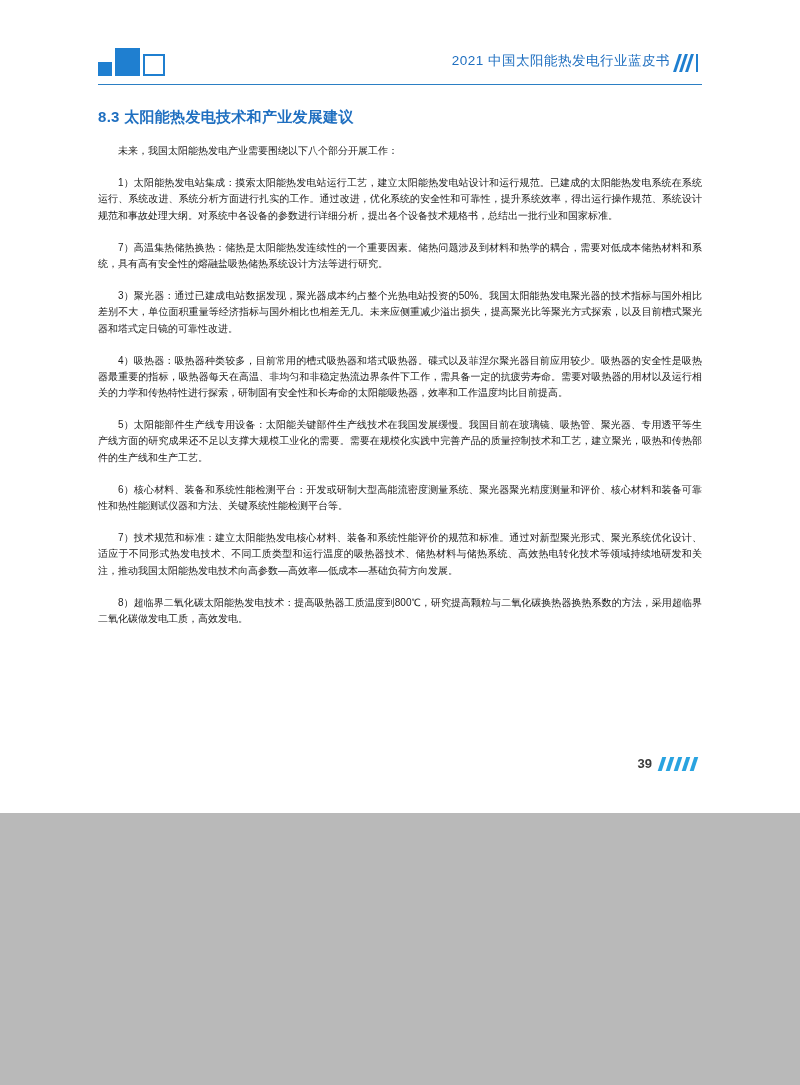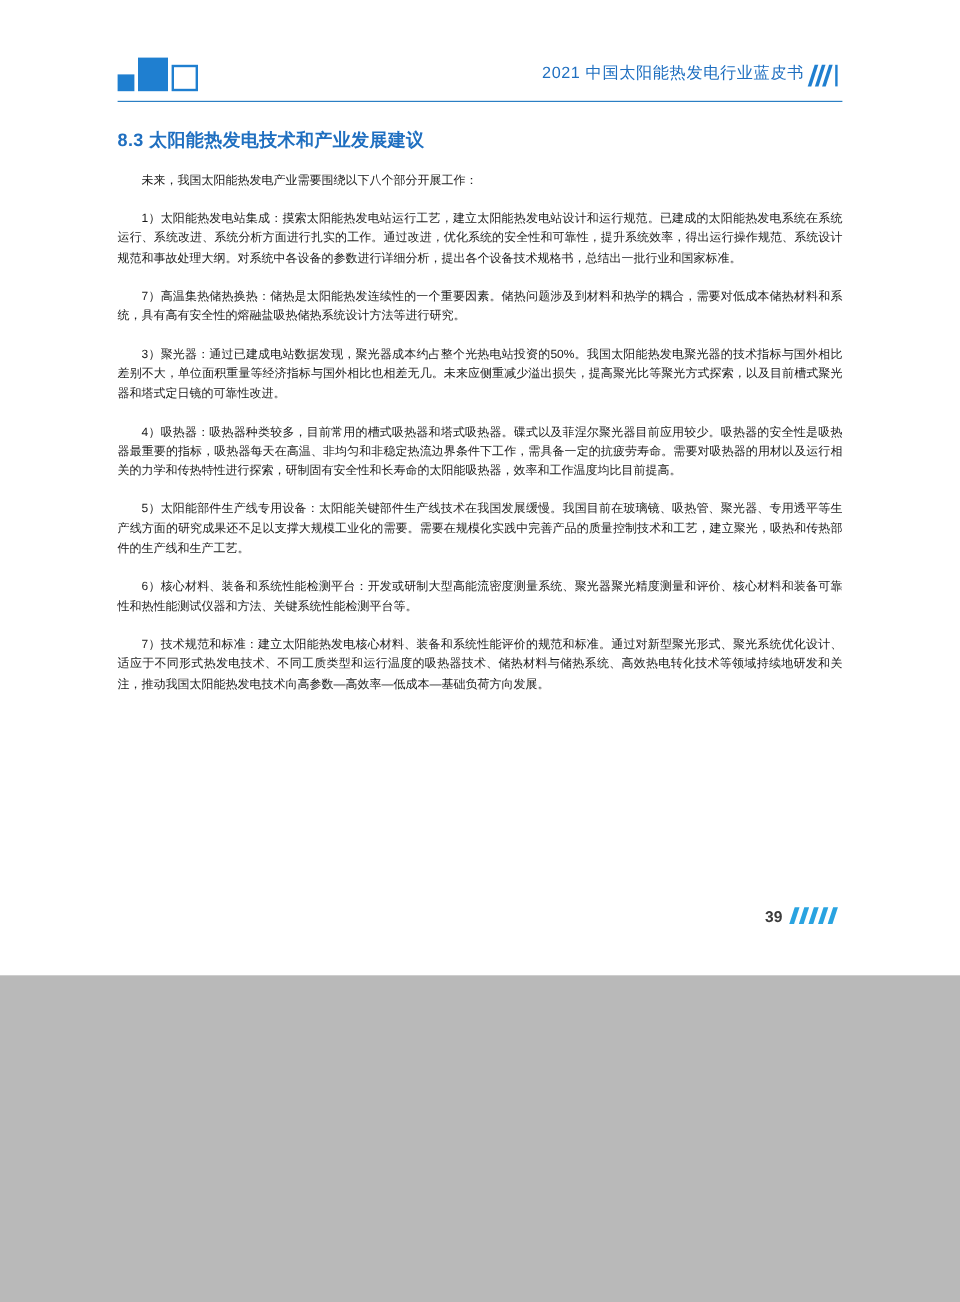--- a/index.html
+++ b/index.html
@@ -103,21 +103,21 @@
     text-justify: inter-ideograph;
     text-indent: 2em;
   }
 
   
   .footer {
     position: absolute;
     right: 98px;
     bottom: 42px;
     display: flex;
-    align-items: flex-start;
+    align-items: flex-end;
     gap: 6px;
   }
   .page-num {
     font-size: 13px;
     color: #3b3b3b;
     font-weight: bold;
   }
   .footer-bars {
     width: 44px;
     height: 14px;
@@ -163,20 +163,21 @@
     <h2 class="section-title">8.3 太阳能热发电技术和产业发展建议</h2>
 
     <p class="para">未来，我国太阳能热发电产业需要围绕以下八个部分开展工作：</p>
     <p class="para">1）太阳能热发电站集成：摸索太阳能热发电站运行工艺，建立太阳能热发电站设计和运行规范。已建成的太阳能热发电系统在系统运行、系统改进、系统分析方面进行扎实的工作。通过改进，优化系统的安全性和可靠性，提升系统效率，得出运行操作规范、系统设计规范和事故处理大纲。对系统中各设备的参数进行详细分析，提出各个设备技术规格书，总结出一批行业和国家标准。</p>
     <p class="para">7）高温集热储热换热：储热是太阳能热发连续性的一个重要因素。储热问题涉及到材料和热学的耦合，需要对低成本储热材料和系统，具有高有安全性的熔融盐吸热储热系统设计方法等进行研究。</p>
     <p class="para">3）聚光器：通过已建成电站数据发现，聚光器成本约占整个光热电站投资的50%。我国太阳能热发电聚光器的技术指标与国外相比差别不大，单位面积重量等经济指标与国外相比也相差无几。未来应侧重减少溢出损失，提高聚光比等聚光方式探索，以及目前槽式聚光器和塔式定日镜的可靠性改进。</p>
     <p class="para">4）吸热器：吸热器种类较多，目前常用的槽式吸热器和塔式吸热器。碟式以及菲涅尔聚光器目前应用较少。吸热器的安全性是吸热器最重要的指标，吸热器每天在高温、非均匀和非稳定热流边界条件下工作，需具备一定的抗疲劳寿命。需要对吸热器的用材以及运行相关的力学和传热特性进行探索，研制固有安全性和长寿命的太阳能吸热器，效率和工作温度均比目前提高。</p>
     <p class="para">5）太阳能部件生产线专用设备：太阳能关键部件生产线技术在我国发展缓慢。我国目前在玻璃镜、吸热管、聚光器、专用透平等生产线方面的研究成果还不足以支撑大规模工业化的需要。需要在规模化实践中完善产品的质量控制技术和工艺，建立聚光，吸热和传热部件的生产线和生产工艺。</p>
     <p class="para">6）核心材料、装备和系统性能检测平台：开发或研制大型高能流密度测量系统、聚光器聚光精度测量和评价、核心材料和装备可靠性和热性能测试仪器和方法、关键系统性能检测平台等。</p>
     <p class="para">7）技术规范和标准：建立太阳能热发电核心材料、装备和系统性能评价的规范和标准。通过对新型聚光形式、聚光系统优化设计、适应于不同形式热发电技术、不同工质类型和运行温度的吸热器技术、储热材料与储热系统、高效热电转化技术等领域持续地研发和关注，推动我国太阳能热发电技术向高参数—高效率—低成本—基础负荷方向发展。</p>
+    <p class="para">8）超临界二氧化碳太阳能热发电技术：提高吸热器工质温度到800℃，研究提高颗粒与二氧化碳换热器换热系数的方法，采用超临界二氧化碳做发电工质，高效发电。</p>
   </div>
 
   <div class="footer">
     <span class="page-num">39</span>
     <span class="footer-bars">
       <i></i>
       <i></i>
       <i></i>
       <i></i>
       <i></i>

